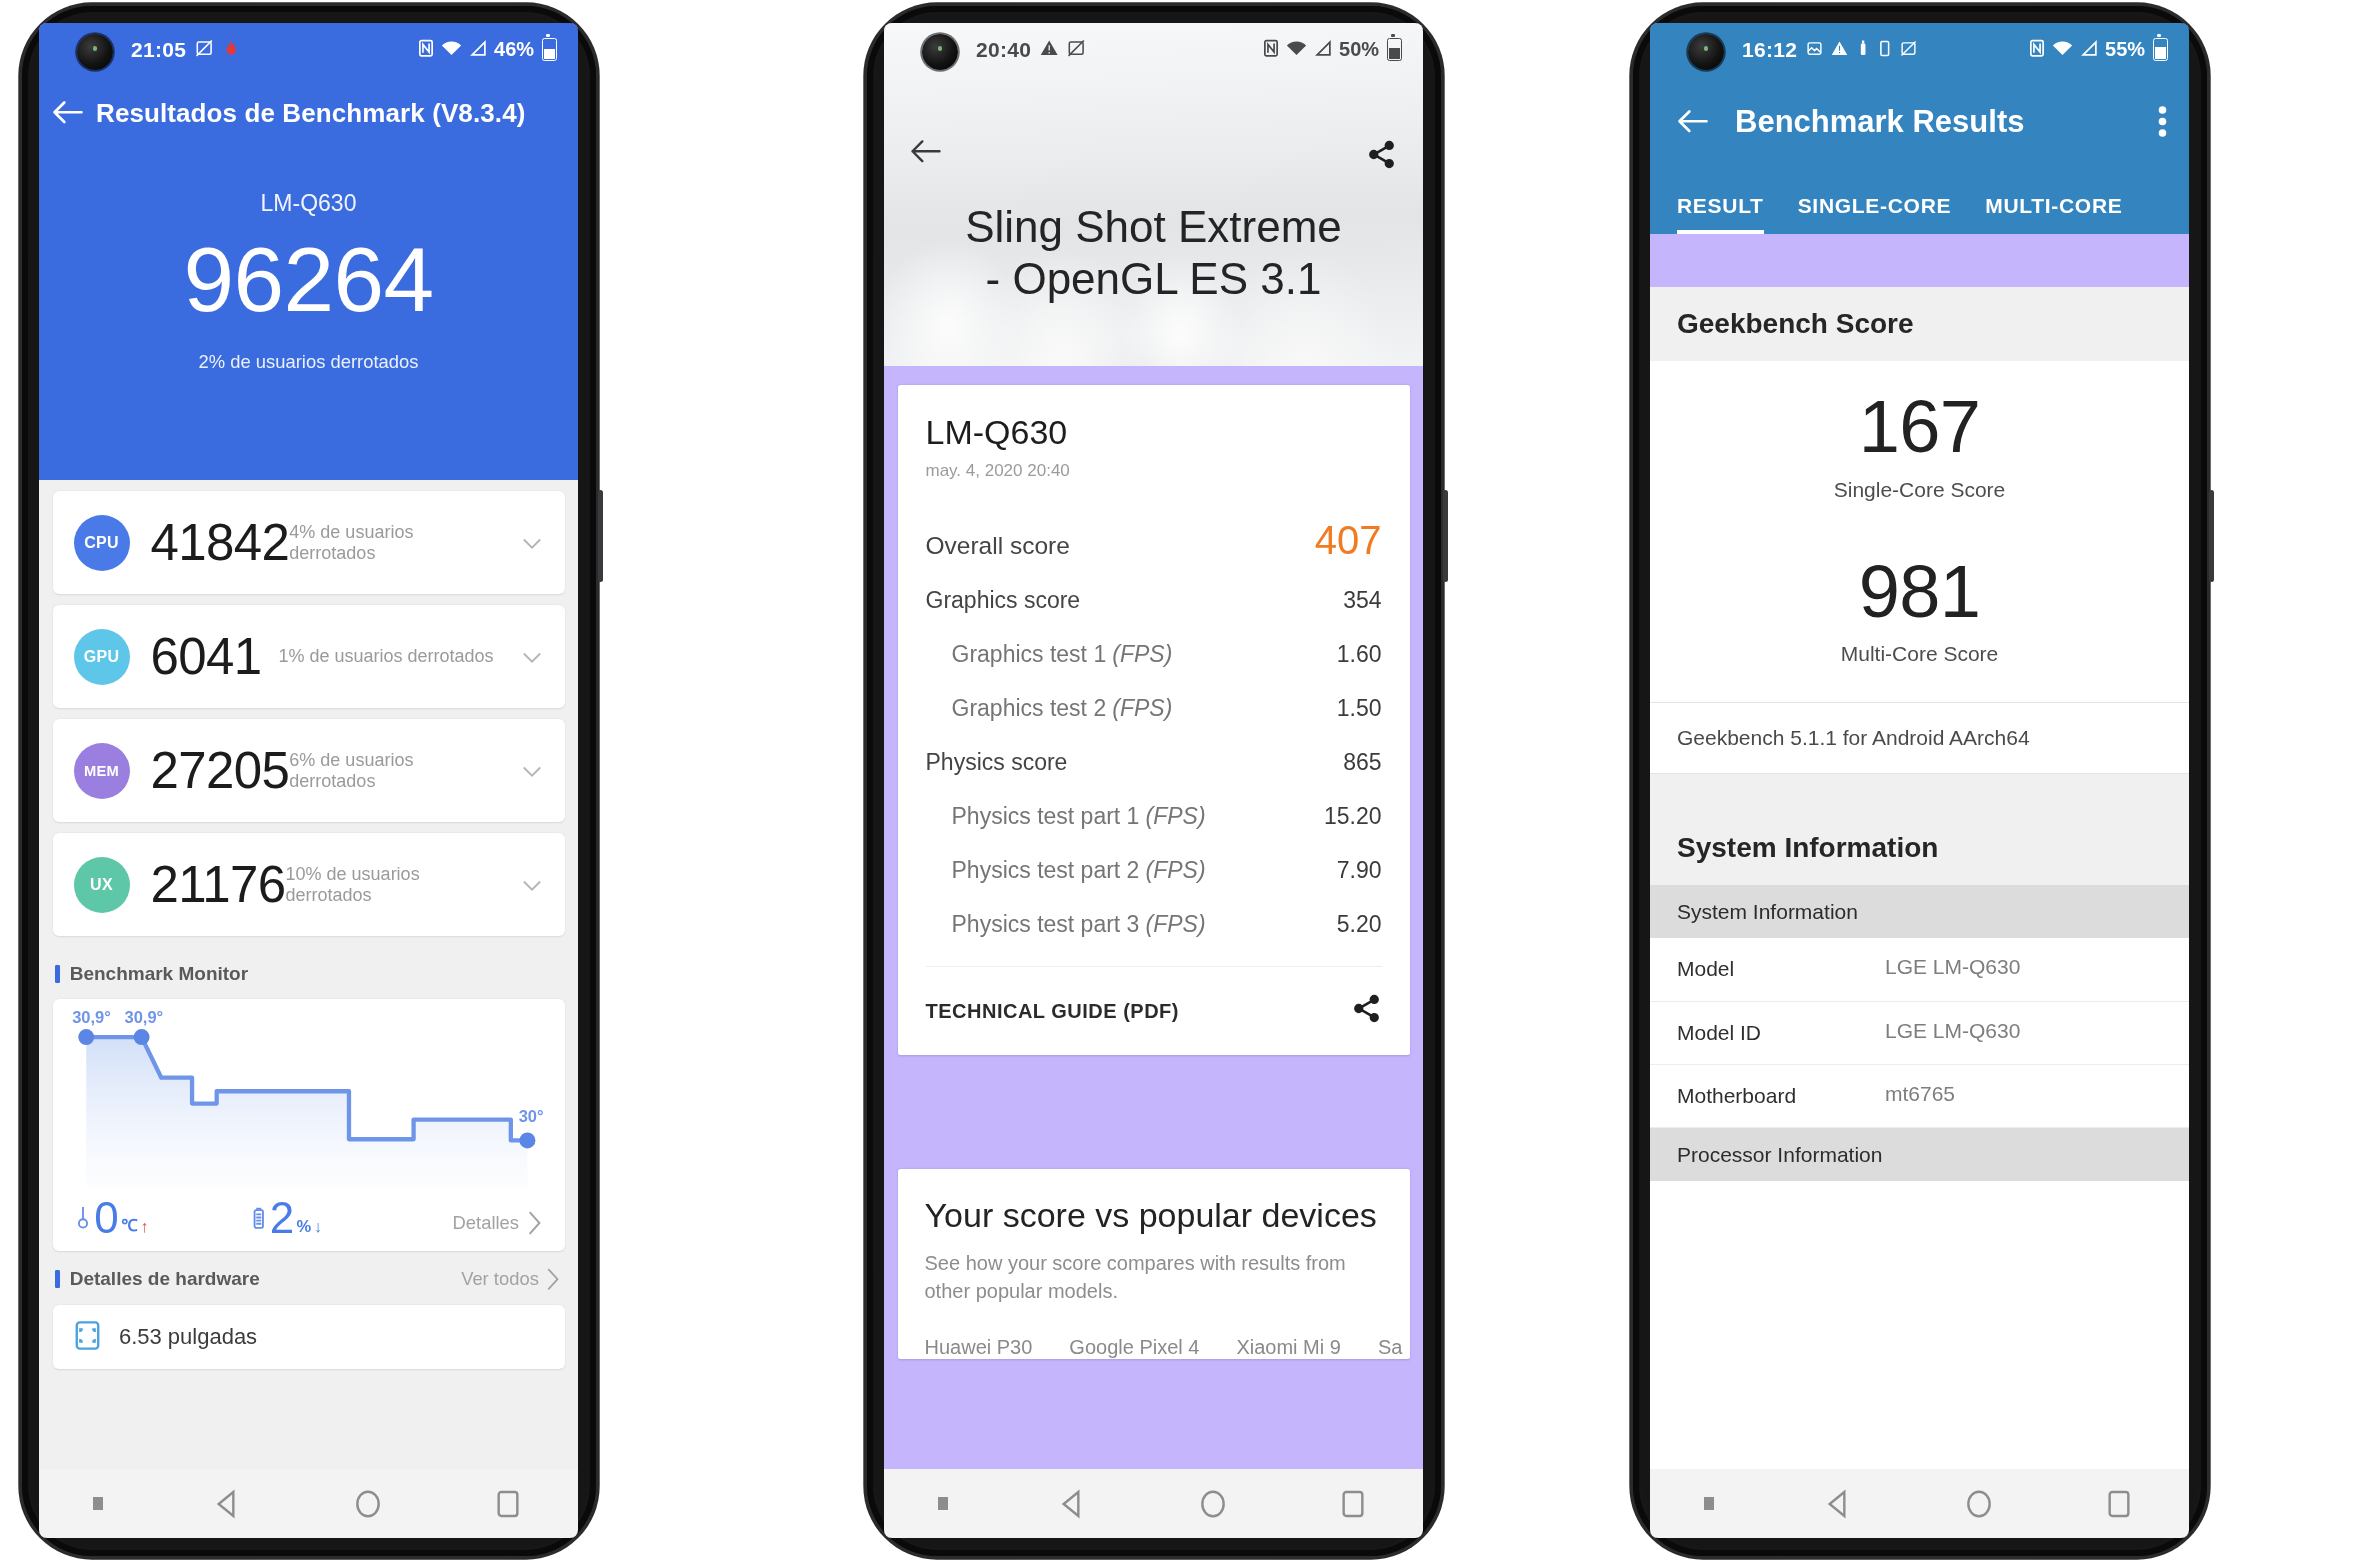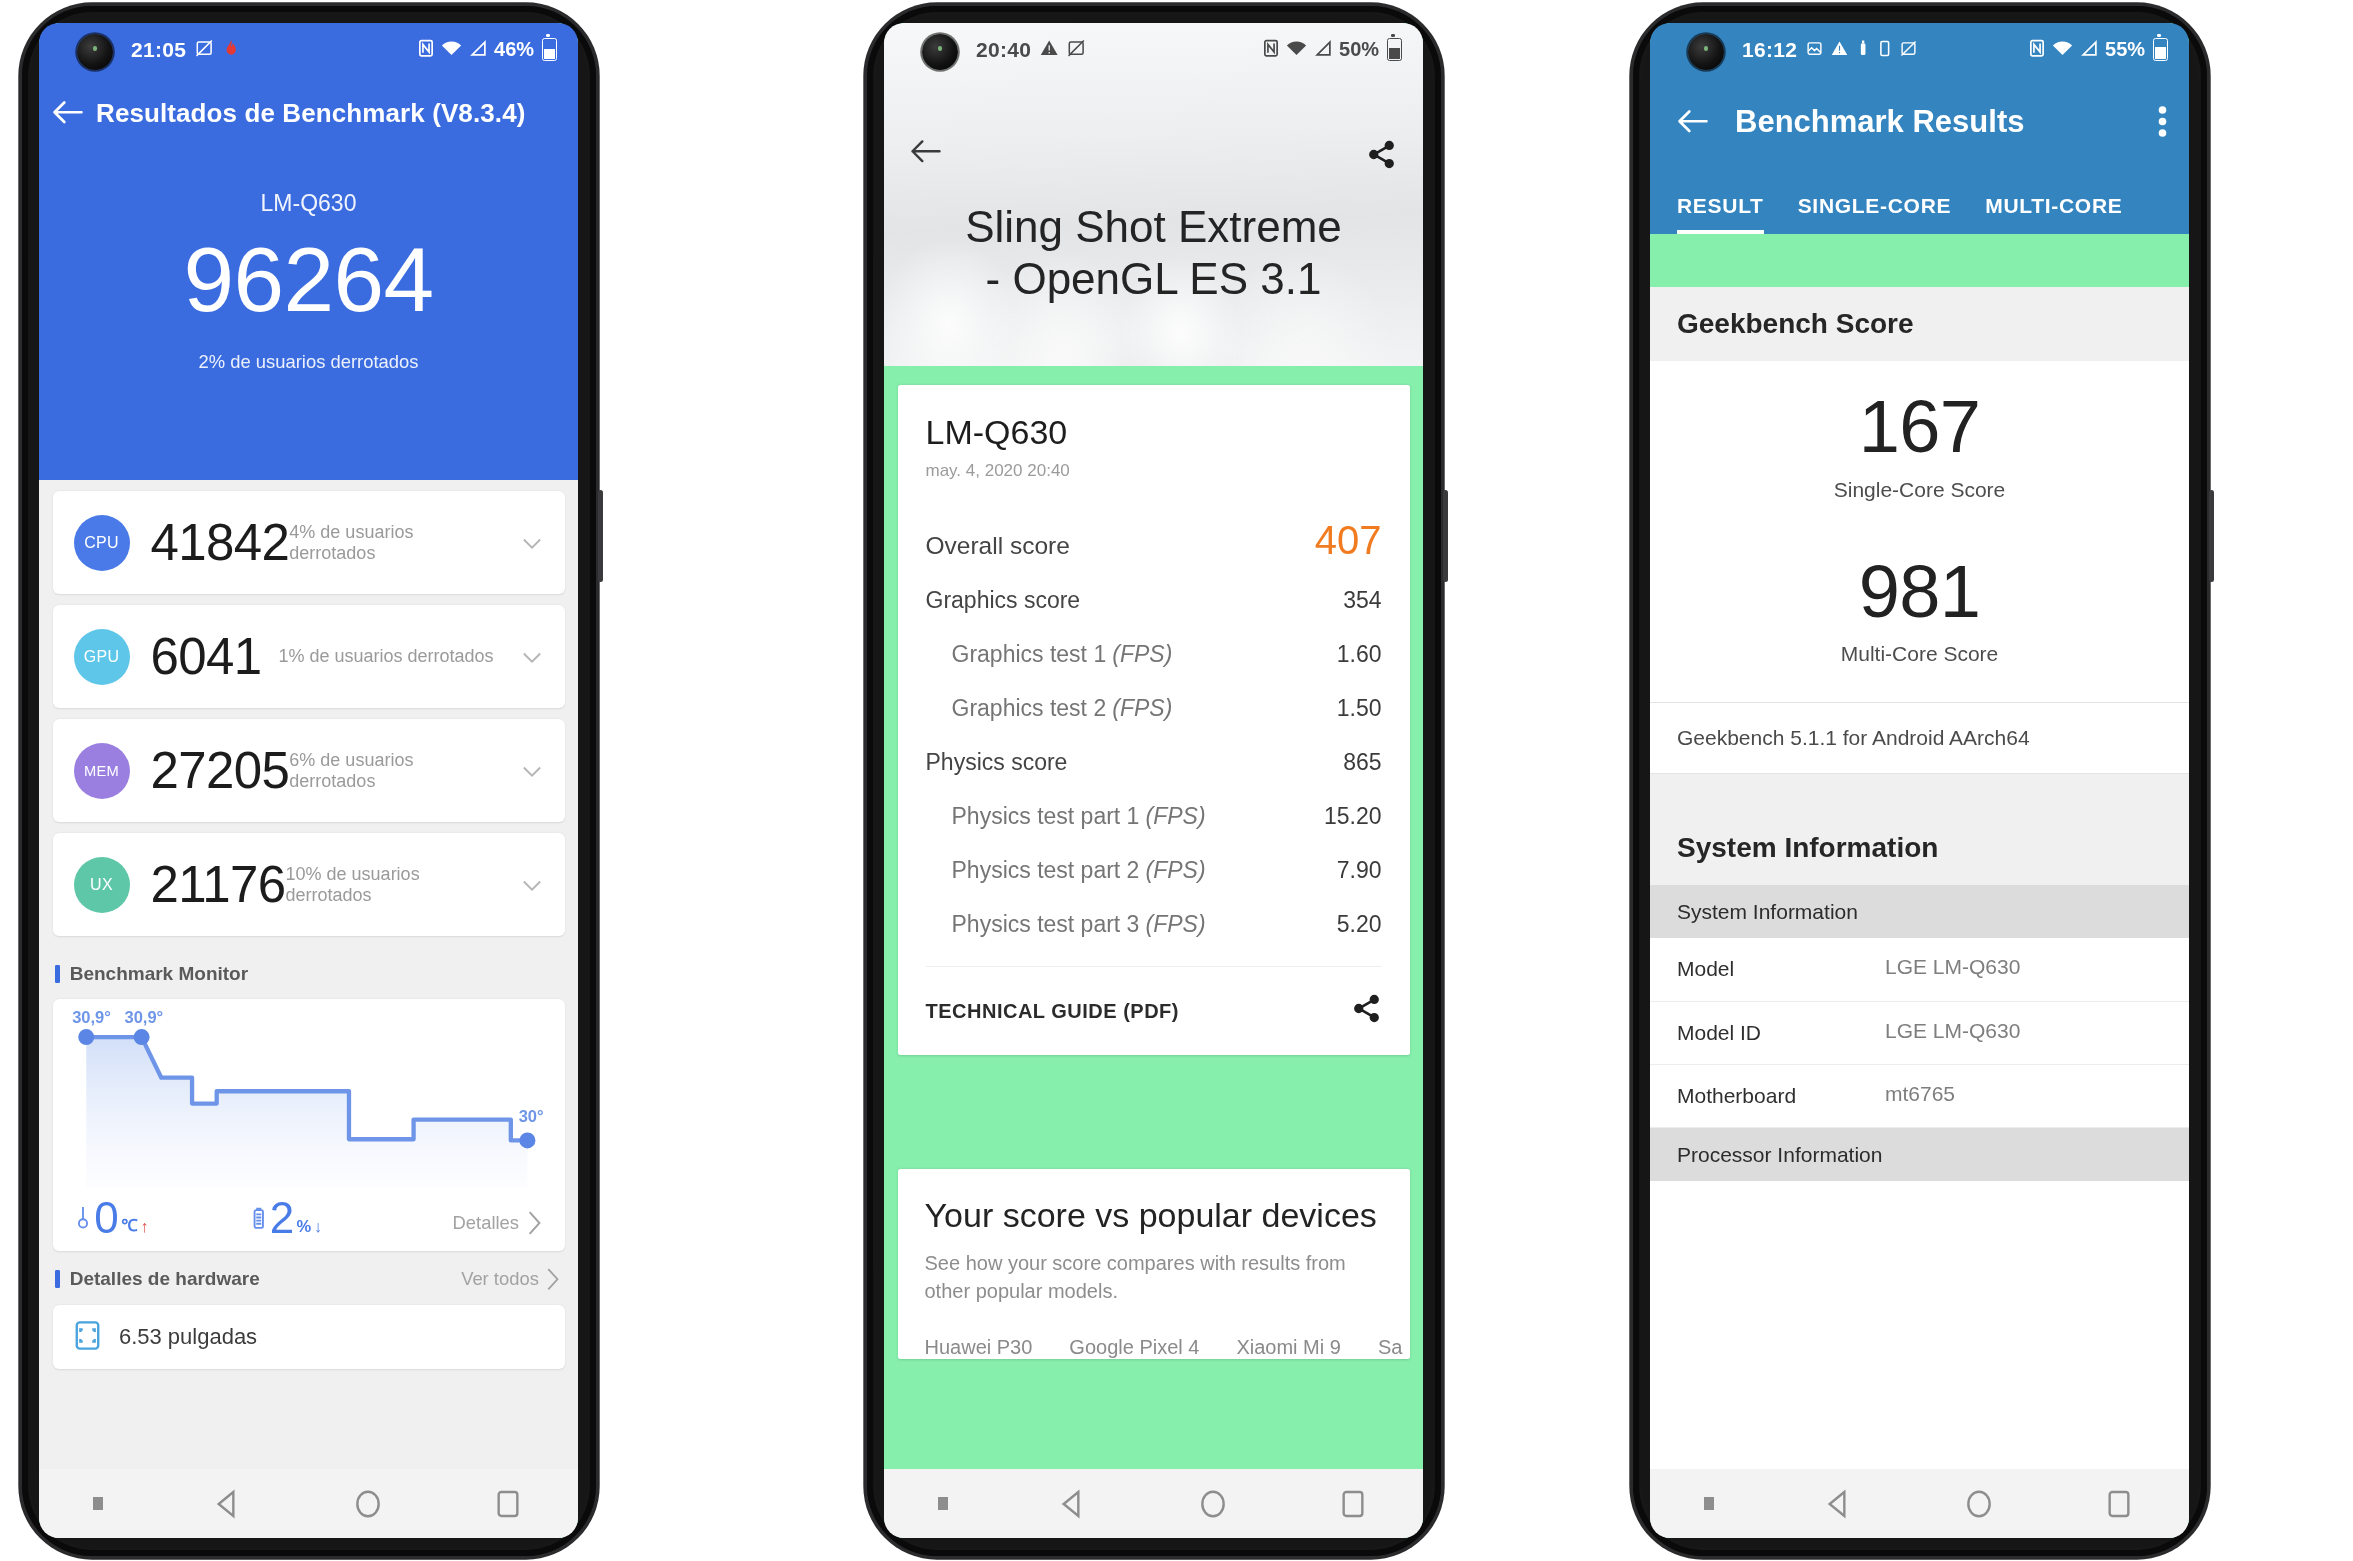--- a/index.html
+++ b/index.html
@@ -4,21 +4,21 @@
 <style>
   html,body{margin:0;padding:0;background:#ffffff;}
   body{width:2354px;height:1562px;font-family:"Liberation Sans",sans-serif;overflow:hidden;}
   .stage{position:relative;width:2354px;height:1562px;background:#fff;}
 
   
   .phone{position:absolute;border-radius:70px;background:#161616;
          box-shadow:0 0 0 3.7px #2b2b2d, inset 0 0 15.3px rgba(255,255,255,.06);}
   .phone::after{content:"";position:absolute;inset:0;border-radius:70px;
          box-shadow:inset 0 0 0 6.1px #0a0a0a;pointer-events:none;}
-  .screen{position:absolute;overflow:hidden;background:#86efac;border-radius:20px;}
+  .screen{position:absolute;overflow:hidden;background:#c4b5fd;border-radius:8px;}
   .punch{position:absolute;width:36px;height:36px;border-radius:50%;
          background:radial-gradient(circle at 38% 35%,#3c3c3c 0%,#131313 55%,#000 100%);
          box-shadow:0 0 0 1.8px rgba(0,0,0,.55);z-index:40;}
   .punch i{position:absolute;left:16px;top:12.3px;width:4.3px;height:4.3px;border-radius:50%;
            background:#8fd48f;opacity:.8;}
   .volbtn{position:absolute;width:5.5px;border-radius:2.5px;background:#3a3a3c;}
 
   
   .sbar{position:absolute;left:0;right:0;top:0;height:53px;display:flex;align-items:center;
         padding:0 21px 0 92px;box-sizing:border-box;font-size:21px;font-weight:bold;z-index:30;}
@@ -42,21 +42,21 @@
   .p1top{display:flex;align-items:center;height:74px;padding-left:13px;gap:12px;}
   .p1title{font-size:26px;font-weight:bold;letter-spacing:0.1px;}
   .p1dev{text-align:center;font-size:23px;margin-top:40px;opacity:.93;}
   .p1score{text-align:center;font-size:91px;font-weight:300;line-height:1;margin-top:17px;letter-spacing:-0.6px;}
   .p1beat{text-align:center;font-size:18.4px;margin-top:26px;opacity:.9;}
 
   .p1body{position:absolute;left:0;right:0;top:457px;bottom:69px;background:#f0f0f0;overflow:hidden;}
   .card{background:#fff;margin:0 13.5px 11px;border-radius:6.1px;box-shadow:0 0.6px 1.8px rgba(0,0,0,.10);}
   .srow{display:flex;align-items:center;height:103px;padding:0 18.4px 0 21px;}
   .badge{width:56px;height:56px;border-radius:50%;display:flex;align-items:center;justify-content:center;
-         color:#fff;font-size:16px;font-weight:normal;letter-spacing:0.3px;flex:none;}
+         color:#fff;font-size:16px;font-weight:bold;letter-spacing:0.3px;flex:none;}
   .sval{font-size:51px;font-weight:300;color:#1c1c1c;margin-left:21px;letter-spacing:-0.6px;}
   .sdesc{font-size:18px;color:#9a9a9a;margin-left:auto;margin-right:24.5px;}
   .chev{width:28px;height:28px;flex:none;}
 
   .sechead{display:flex;align-items:center;padding:16px 18.4px 13.5px 16px;}
   .sechead .bar{width:4.9px;height:18.4px;background:#3a6ce0;margin-right:9.8px;border-radius:1.2px;}
   .sechead .lab{font-size:19px;color:#5a5a5a;font-weight:bold;}
   .sechead .more{margin-left:auto;font-size:18.4px;color:#a2a2a2;display:flex;align-items:center;gap:6.1px;}
 
   .chartcard{background:#fff;margin:0 13.5px;border-radius:6.1px;box-shadow:0 0.6px 1.8px rgba(0,0,0,.10);

